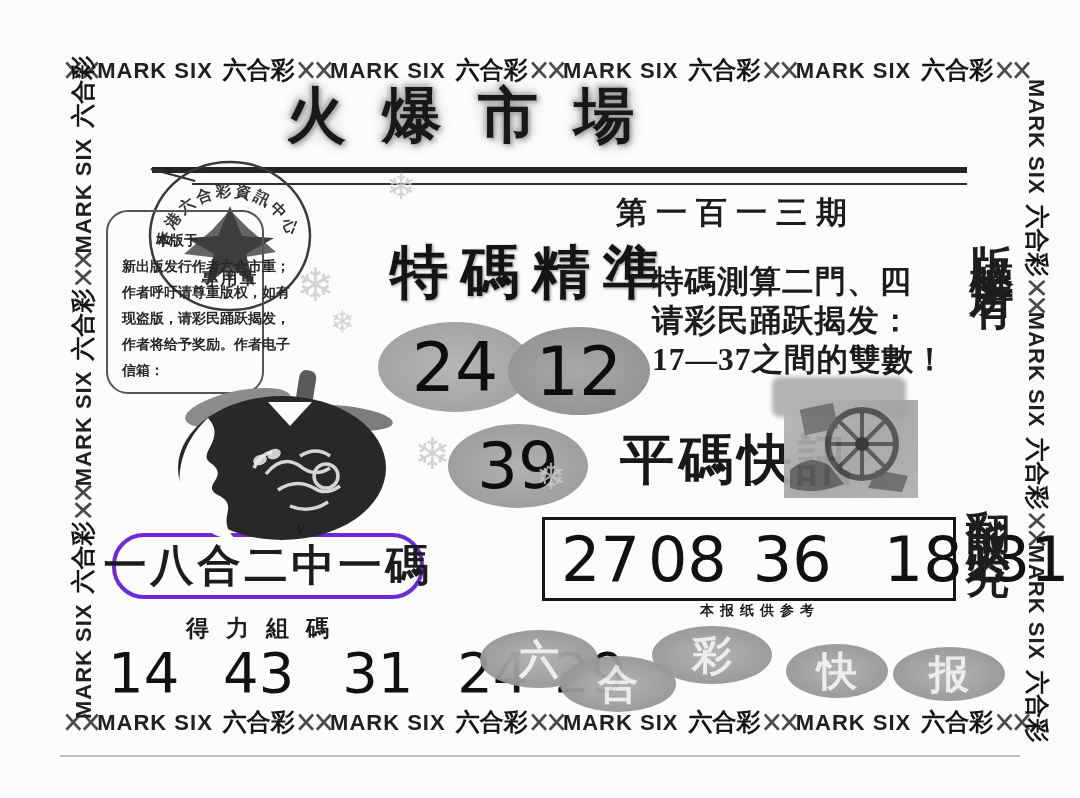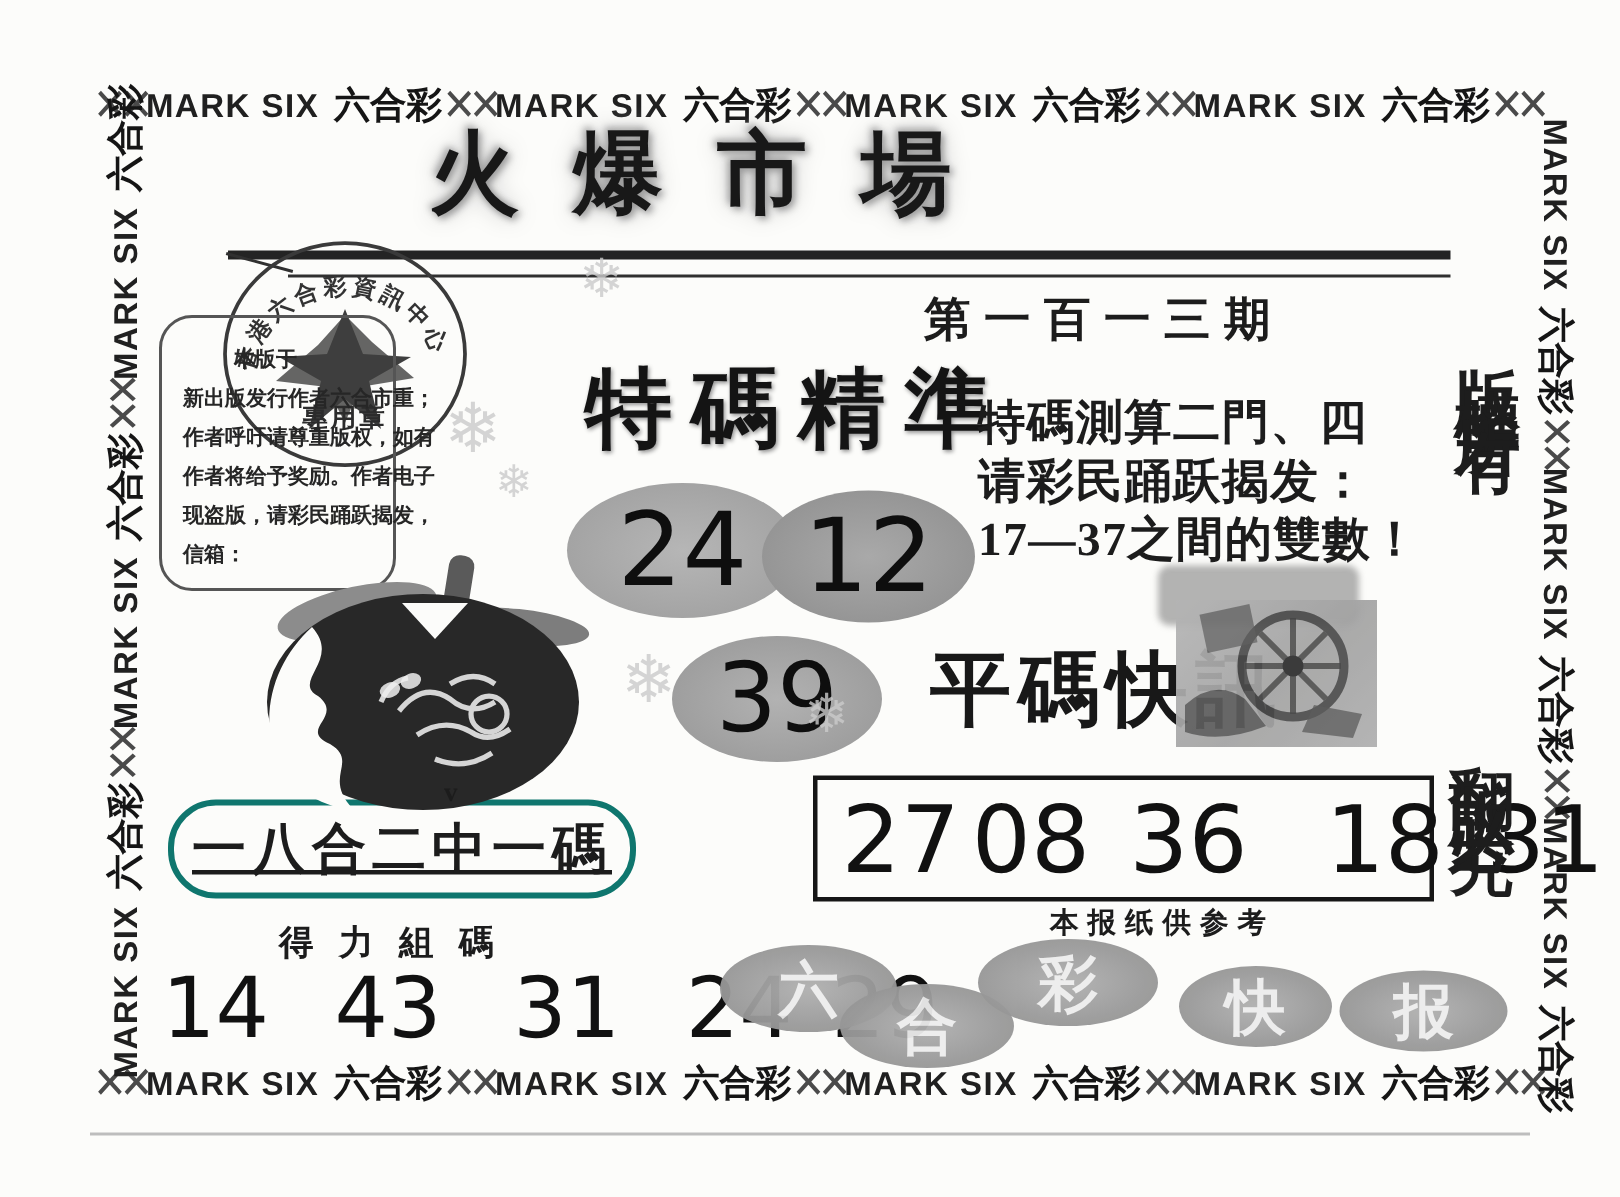--- a/index.html
+++ b/index.html
@@ -54,25 +54,25 @@
   .heading-ping{position:absolute;left:620px;top:424px;font-size:54px;font-weight:900;letter-spacing:5px;white-space:nowrap;color:#181818;}
   .wheel{position:absolute;left:784px;top:400px;width:134px;height:98px;background:linear-gradient(135deg,#c2c2c2,#a7a7a7 55%,#b9b9b9);opacity:.93;}
 
   
   .numbox{position:absolute;left:542px;top:517px;width:414px;height:84px;border:3px solid #161616;display:flex;align-items:center;
           padding-left:16px;font-family:"DejaVu Sans",sans-serif;font-size:62px;color:#111;box-sizing:border-box;}
   .numbox span:nth-child(2){margin-left:8px;}
   .numbox span:nth-child(3){margin-left:26px;}
   .numbox span:nth-child(4){margin-left:52px;}
   .numbox span:nth-child(5){margin-left:28px;}
-  .ref-note{position:absolute;left:700px;top:602px;font-size:19px;font-weight:700;letter-spacing:6px;white-space:nowrap;}
-
-  
-  .slogan{position:absolute;left:112px;top:533px;width:312px;height:66px;border:4px solid #0f766e;border-radius:32px;
-          display:flex;align-items:center;justify-content:center;font-size:36px;font-weight:700;letter-spacing:4px;box-sizing:border-box;white-space:nowrap;text-decoration:underline;}
+  .ref-note{position:absolute;left:700px;top:602px;font-size:14px;font-weight:700;letter-spacing:6px;white-space:nowrap;}
+
+  
+  .slogan{position:absolute;left:112px;top:533px;width:312px;height:66px;border:4px solid #6d28d9;border-radius:32px;
+          display:flex;align-items:center;justify-content:center;font-size:43px;font-weight:700;letter-spacing:4px;box-sizing:border-box;white-space:nowrap;}
   .deli-head{position:absolute;left:186px;top:613px;font-size:23px;font-weight:900;letter-spacing:17px;white-space:nowrap;}
   .deli-nums{position:absolute;left:108px;top:640px;font-family:"DejaVu Sans",sans-serif;font-size:56px;color:#111;white-space:nowrap;}
   .deli-nums span:nth-child(2){margin-left:26px;}
   .deli-nums span:nth-child(3){margin-left:30px;}
   .deli-nums span:nth-child(4){margin-left:26px;}
   .deli-nums span:nth-child(5){margin-left:8px;}
 
   
   .wm-ellipse{position:absolute;border-radius:50%;display:flex;align-items:center;justify-content:center;
               background:radial-gradient(#b0b0b0,#8c8c8c);color:#ededed;font-size:40px;font-weight:900;opacity:.95;}
@@ -206,22 +206,22 @@
         <polygon points="84,52 102,70 130,94 94,100 84,124 72,100 38,96 66,72" opacity="0.8"></polygon>
       </g>
       <text x="84" y="126" text-anchor="middle" font-size="17" font-weight="bold" fill="#2b2b2b" letter-spacing="2">專用章</text>
     </svg>
   </div>
 
   <div class="notice">
     <span class="ln">本版于</span>
     <span class="ln">新出版发行作者六合市重；</span>
     <span class="ln">作者呼吁请尊重版权，如有</span>
+    <span class="ln">现盗版，请彩民踊跃揭发，</span>
     <span class="ln">作者将给予奖励。作者电子</span>
-    <span class="ln">现盗版，请彩民踊跃揭发，</span>
     <span class="ln">信箱：</span>
   </div>
 
   <div class="issue">第一百一三期</div>
 
   <div class="heading-special">特碼精準</div>
 
   <div class="tip">
     <span class="ln">特碼測算二門、四</span>
     <span class="ln">请彩民踊跃揭发：</span>

